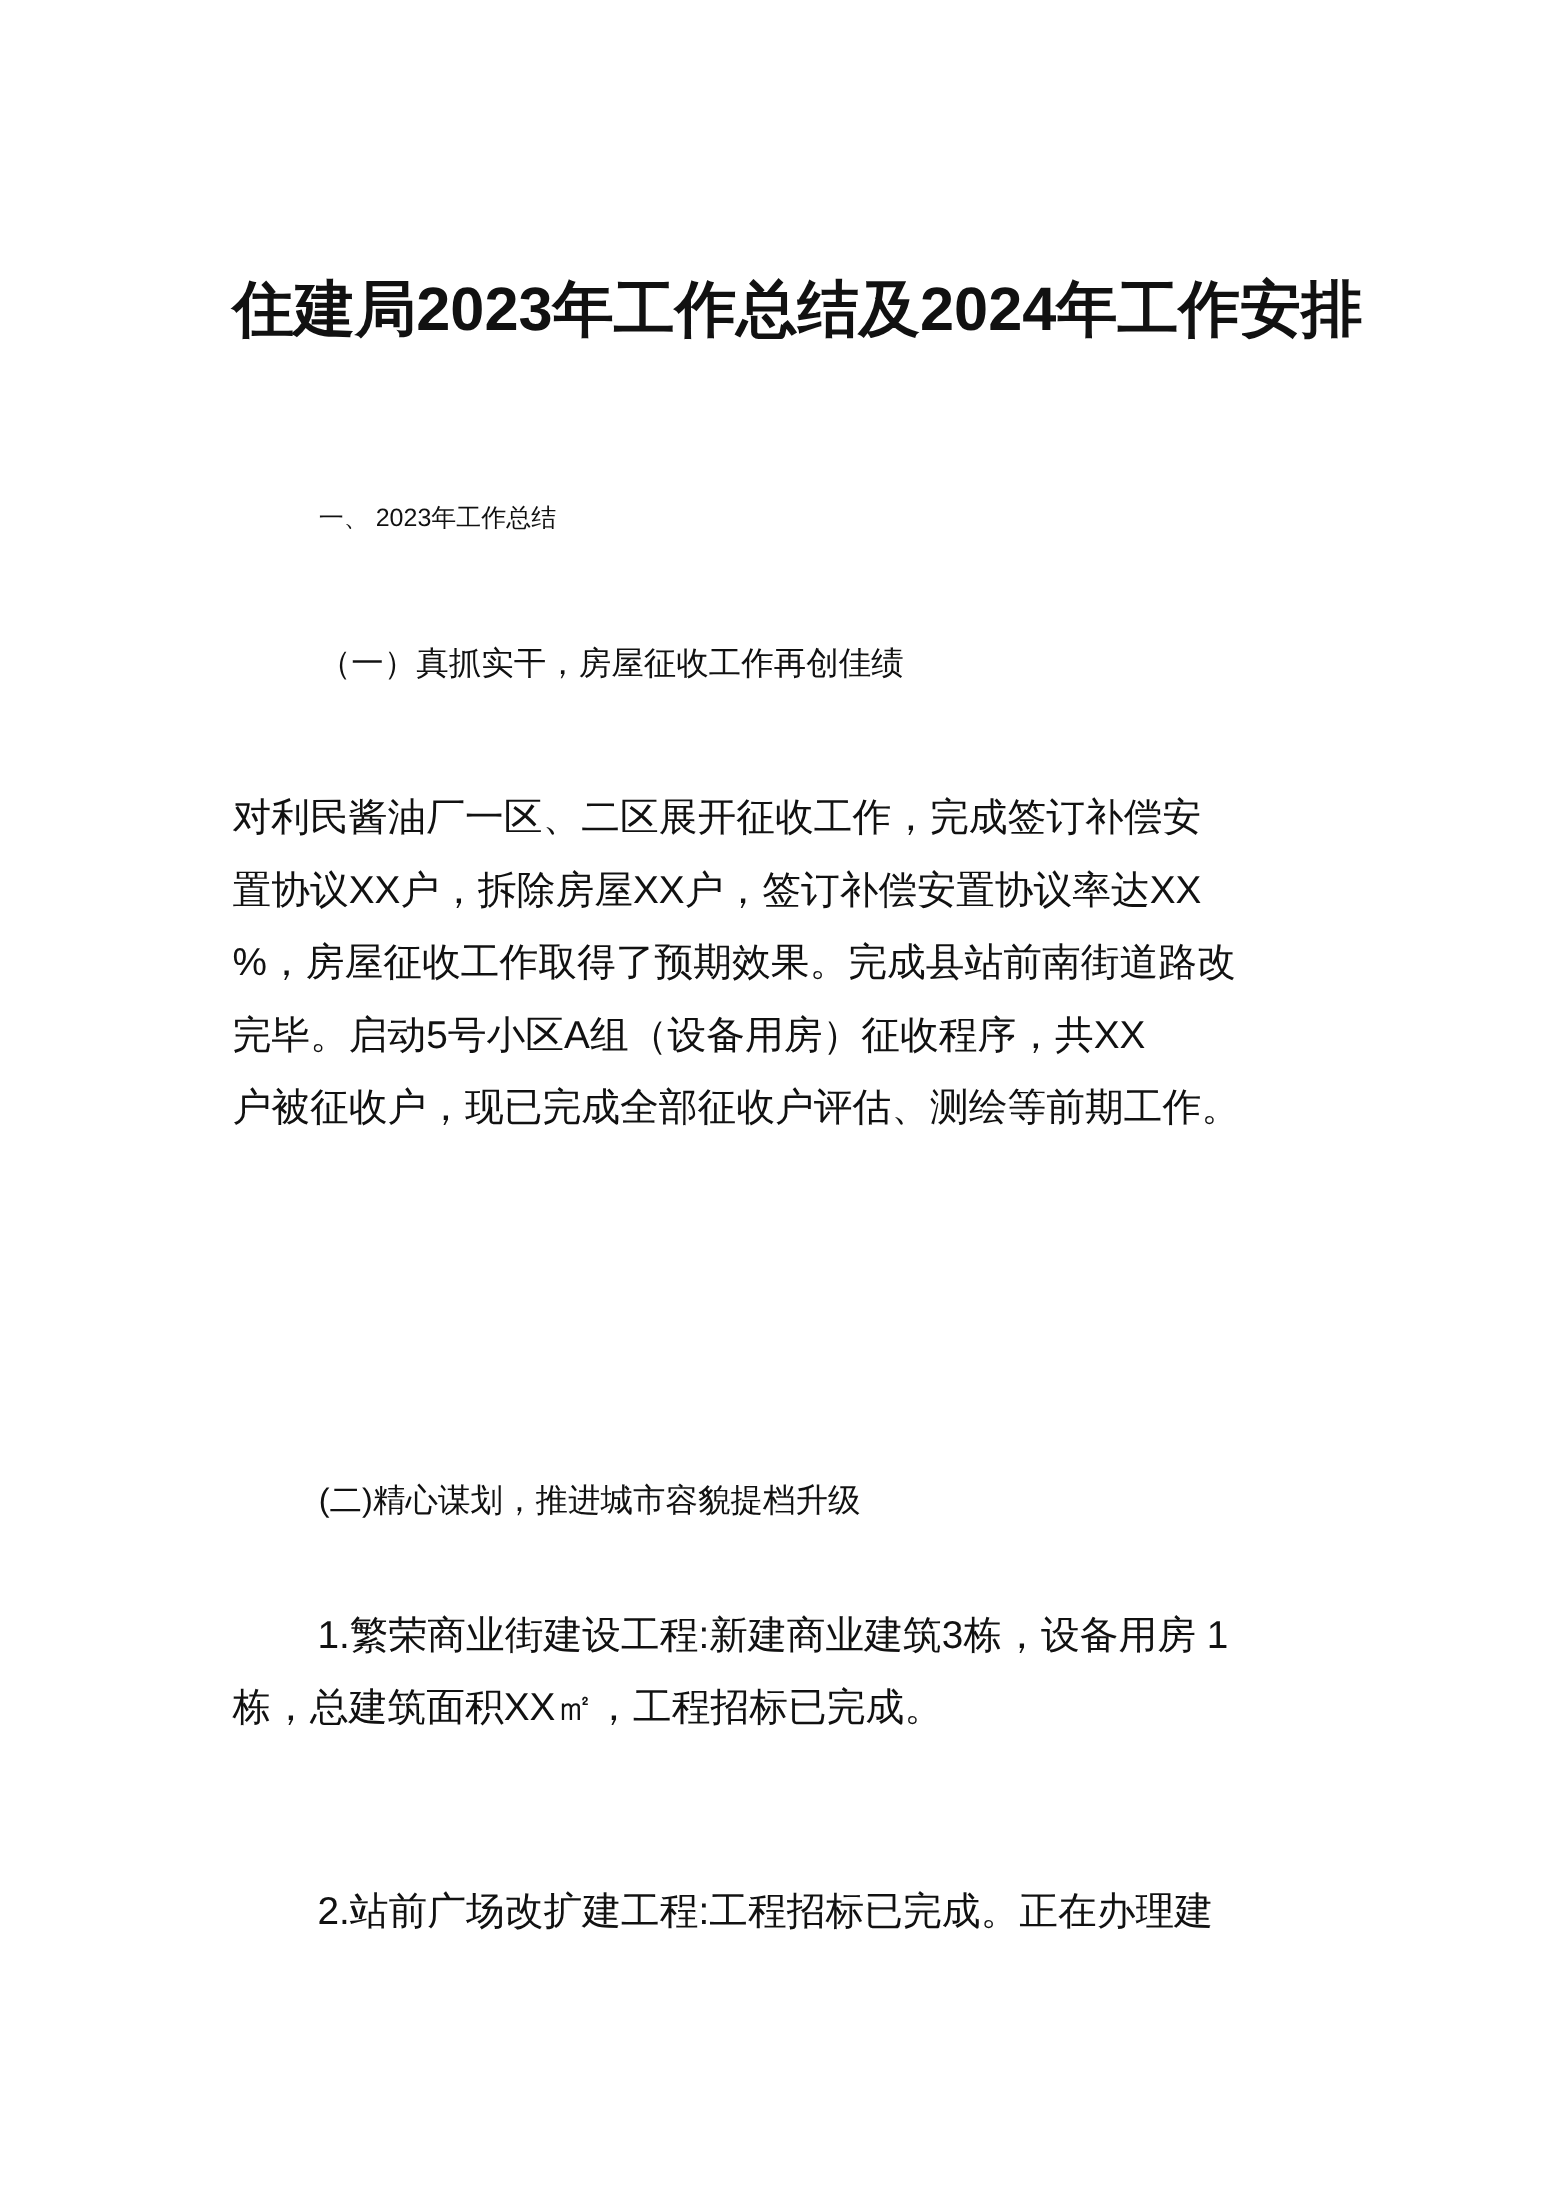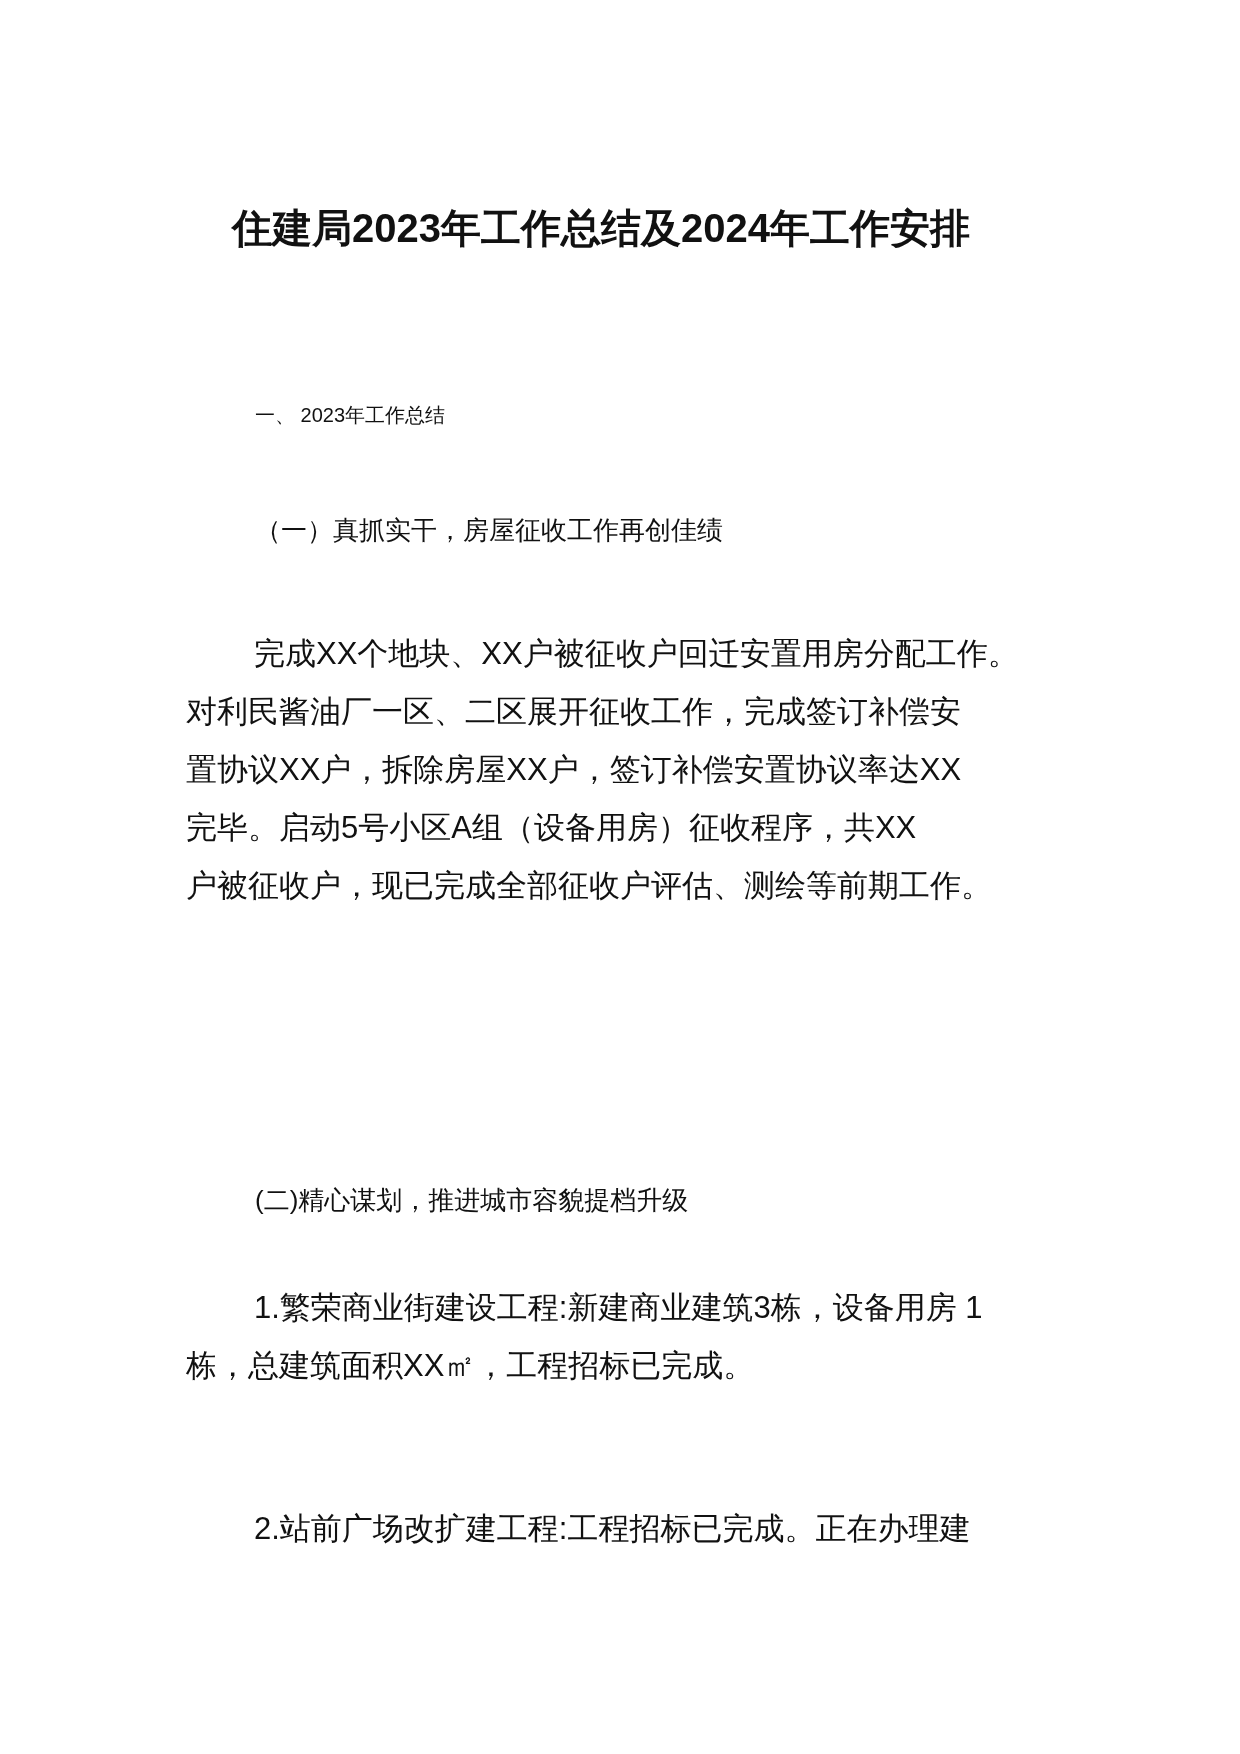--- a/index.html
+++ b/index.html
@@ -1,42 +1,42 @@
 <!DOCTYPE html>
 <html><head>
   <meta charset="utf-8">
   <style>
     html, body { margin: 0; padding: 0; background: #ffffff; }
     body { width: 1240px; height: 1754px; position: relative; overflow: hidden;
            font-family: "Liberation Sans", "DejaVu Sans", sans-serif; color: #111111; }
     .page { position: absolute; left: 0; top: 0; width: 1240px; height: 1754px; background: #fff; }
-    .title { position: absolute; left: 186px; top: 200px; width: 880px;
-             font-size: 40px; font-weight: bold; letter-spacing: 0px; line-height: 56px; white-space: nowrap; margin-left: 46px; }
+    .title { position: absolute; left: 186px; top: 220px; width: 880px;
+             font-size: 49px; font-weight: bold; letter-spacing: 0px; line-height: 56px; white-space: nowrap; }
     .h1 { position: absolute; left: 255px; top: 395px; font-size: 20px; line-height: 40px; white-space: nowrap; }
     .h2 { position: absolute; left: 255px; font-size: 26px; line-height: 40px; white-space: nowrap; }
     .para { position: absolute; left: 186px; width: 870px; font-size: 31px; line-height: 58px;
             text-align: justify; text-indent: 68px; }
     .para .line { display: block; white-space: nowrap; text-indent: 0; }
     .para .line.first { padding-left: 68px; }
   </style>
 </head>
 <body>
 
 <div class="page">
 
   <div class="title">住建局2023年工作总结及2024年工作安排</div>
 
   <div class="h1">一、 2023年工作总结</div>
 
   <div class="h2" style="top:510px;">（一）真抓实干，房屋征收工作再创佳绩</div>
 
   <div class="para" style="top:625px;">
-    <span class="line first">完成XX个地块、XX户被征收户回迁安置用房分配工作。</span>
     <span class="line">对利民酱油厂一区、二区展开征收工作，完成签订补偿安</span>
     <span class="line">置协议XX户，拆除房屋XX户，签订补偿安置协议率达XX</span>
+    <span class="line">%，房屋征收工作取得了预期效果。完成县站前南街道路改</span>
     <span class="line">完毕。启动5号小区A组（设备用房）征收程序，共XX</span>
     <span class="line">户被征收户，现已完成全部征收户评估、测绘等前期工作。</span>
   </div>
 
   <div class="h2" style="top:1180px;">(二)精心谋划，推进城市容貌提档升级</div>
 
   <div class="para" style="top:1279px;">
     <span class="line first">1.繁荣商业街建设工程:新建商业建筑3栋，设备用房 1</span>
     <span class="line">栋，总建筑面积XX㎡，工程招标已完成。</span>
   </div>

